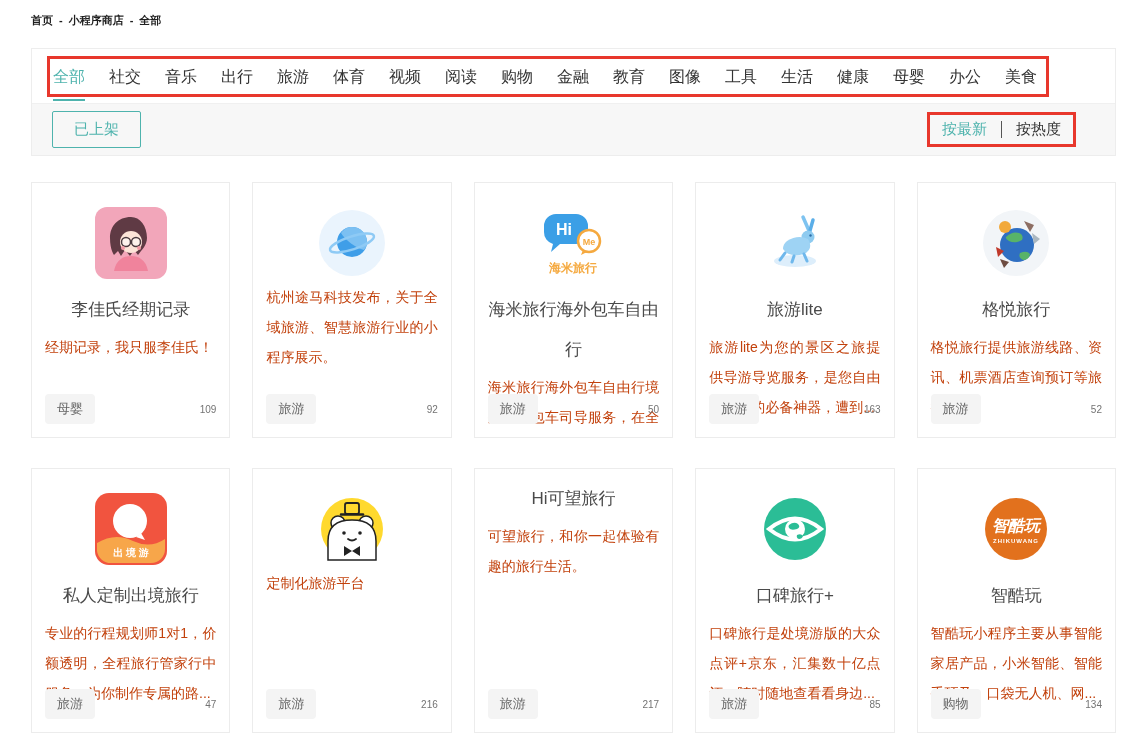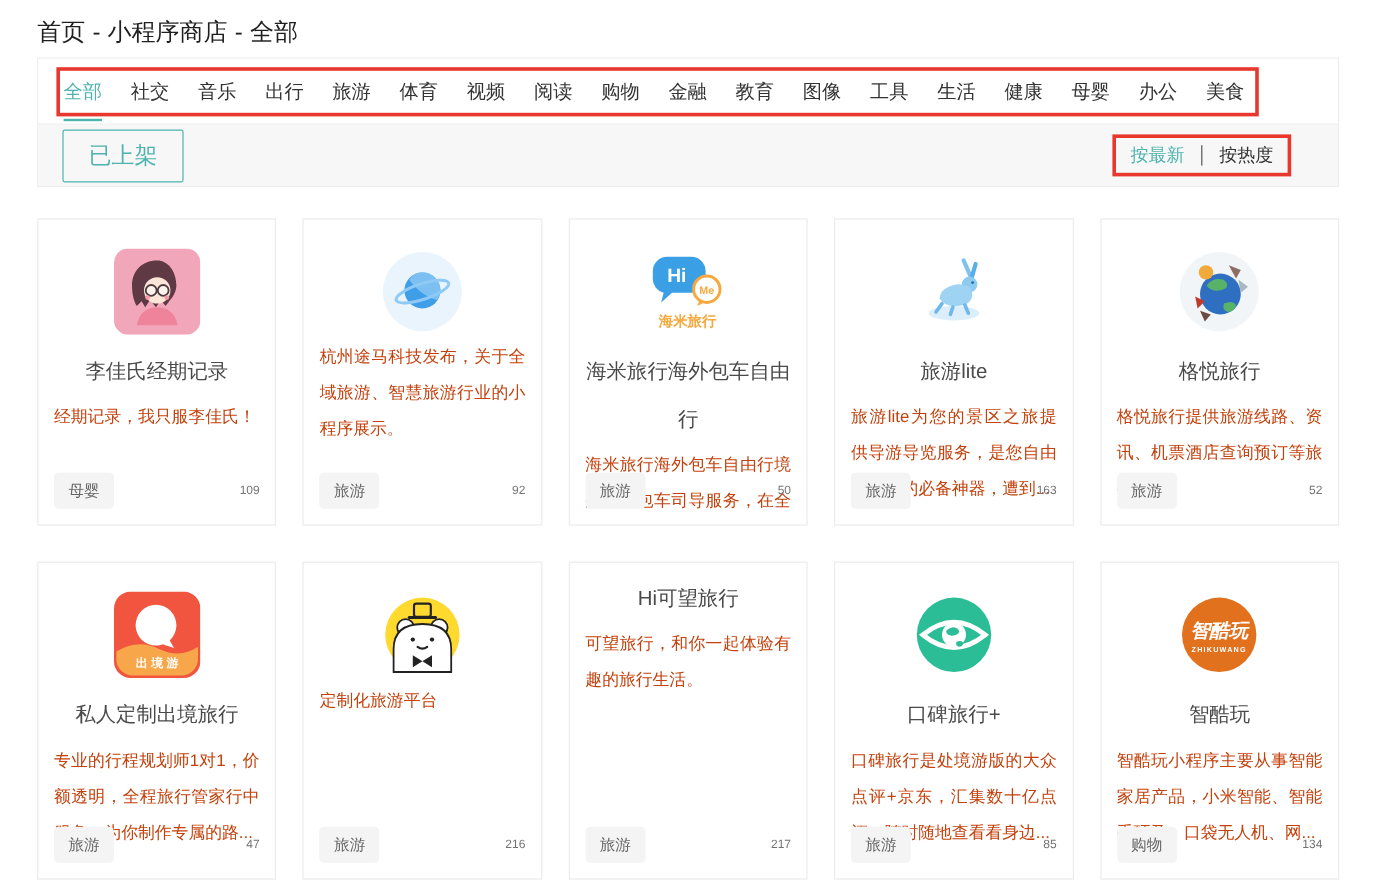--- a/index.html
+++ b/index.html
@@ -1,32 +1,32 @@
 <!DOCTYPE html>
 <html><head>
 <meta charset="utf-8">
 <style>
   * { margin:0; padding:0; box-sizing:border-box; }
   html,body { width:1146px; height:747px; background:#ffffff; font-family:"Liberation Sans","DejaVu Sans",sans-serif; overflow:hidden; }
   body { position:relative; color:#333; }
 
   
-  .breadcrumb { position:absolute; left:31px; top:13px; font-size:20px; font-weight:normal; color:#1f1f1f; }
+  .breadcrumb { position:absolute; left:31px; top:13px; font-size:11px; font-weight:bold; color:#1f1f1f; }
   .breadcrumb span { cursor:default; }
   .crumb-sep { margin:0 6px; }
 
   
   .panel { position:absolute; left:31px; top:48px; width:1085px; border:1px solid #ededed; background:#fff; }
   .nav-row { position:relative; height:54px; display:flex; align-items:center; padding-left:21px; background:#fff; }
   .nav-item { font-size:16px; color:#333; margin-right:24px; padding:15px 0 13px 0; cursor:pointer; white-space:nowrap; }
   .nav-item.active { color:#4eb3ad; border-bottom:2px solid #4eb3ad; padding-bottom:11px; }
   .nav-annotation { position:absolute; left:15px; top:7px; width:1002px; height:41px; border:3px solid #e8372c; pointer-events:none; }
 
   .filter-row { position:relative; height:52px; background:#f7f7f7; border-top:1px solid #f0f0f0; display:flex; align-items:center; justify-content:space-between; padding:0 20px; }
-  .btn-onshelf { border:1px solid #4eb3ad; color:#4eb3ad; background:transparent; font-size:19px; padding:8px 21px; border-radius:2px; cursor:pointer; font-family:inherit; }
+  .btn-onshelf { border:1px solid #4eb3ad; color:#4eb3ad; background:transparent; font-size:15px; padding:8px 21px; border-radius:2px; cursor:pointer; font-family:inherit; }
   .sort-box { border:3px solid #e8372c; display:flex; align-items:center; padding:5px 12px; margin-right:19px; }
   .sort-item { font-size:15px; color:#333; cursor:pointer; }
   .sort-item.active { color:#4eb3ad; }
   .sort-sep { width:0; height:17px; border-left:1px solid #555; margin:0 14px; }
 
   
   .grid { position:absolute; left:31px; top:182px; width:1085px; display:grid; grid-template-columns:repeat(5,1fr); grid-template-rows:256px 265px; gap:30px 22px; }
   .card { position:relative; background:#fff; border:1px solid #ececec; padding:0 13px; overflow:hidden; }
   .icon-wrap { height:74px; margin-top:23px; display:flex; justify-content:center; align-items:center;text-decoration:underline; }
   .card-title { margin-top:10px; text-align:center; font-size:17px; color:#4a4a4a; line-height:40px; cursor:pointer; }

